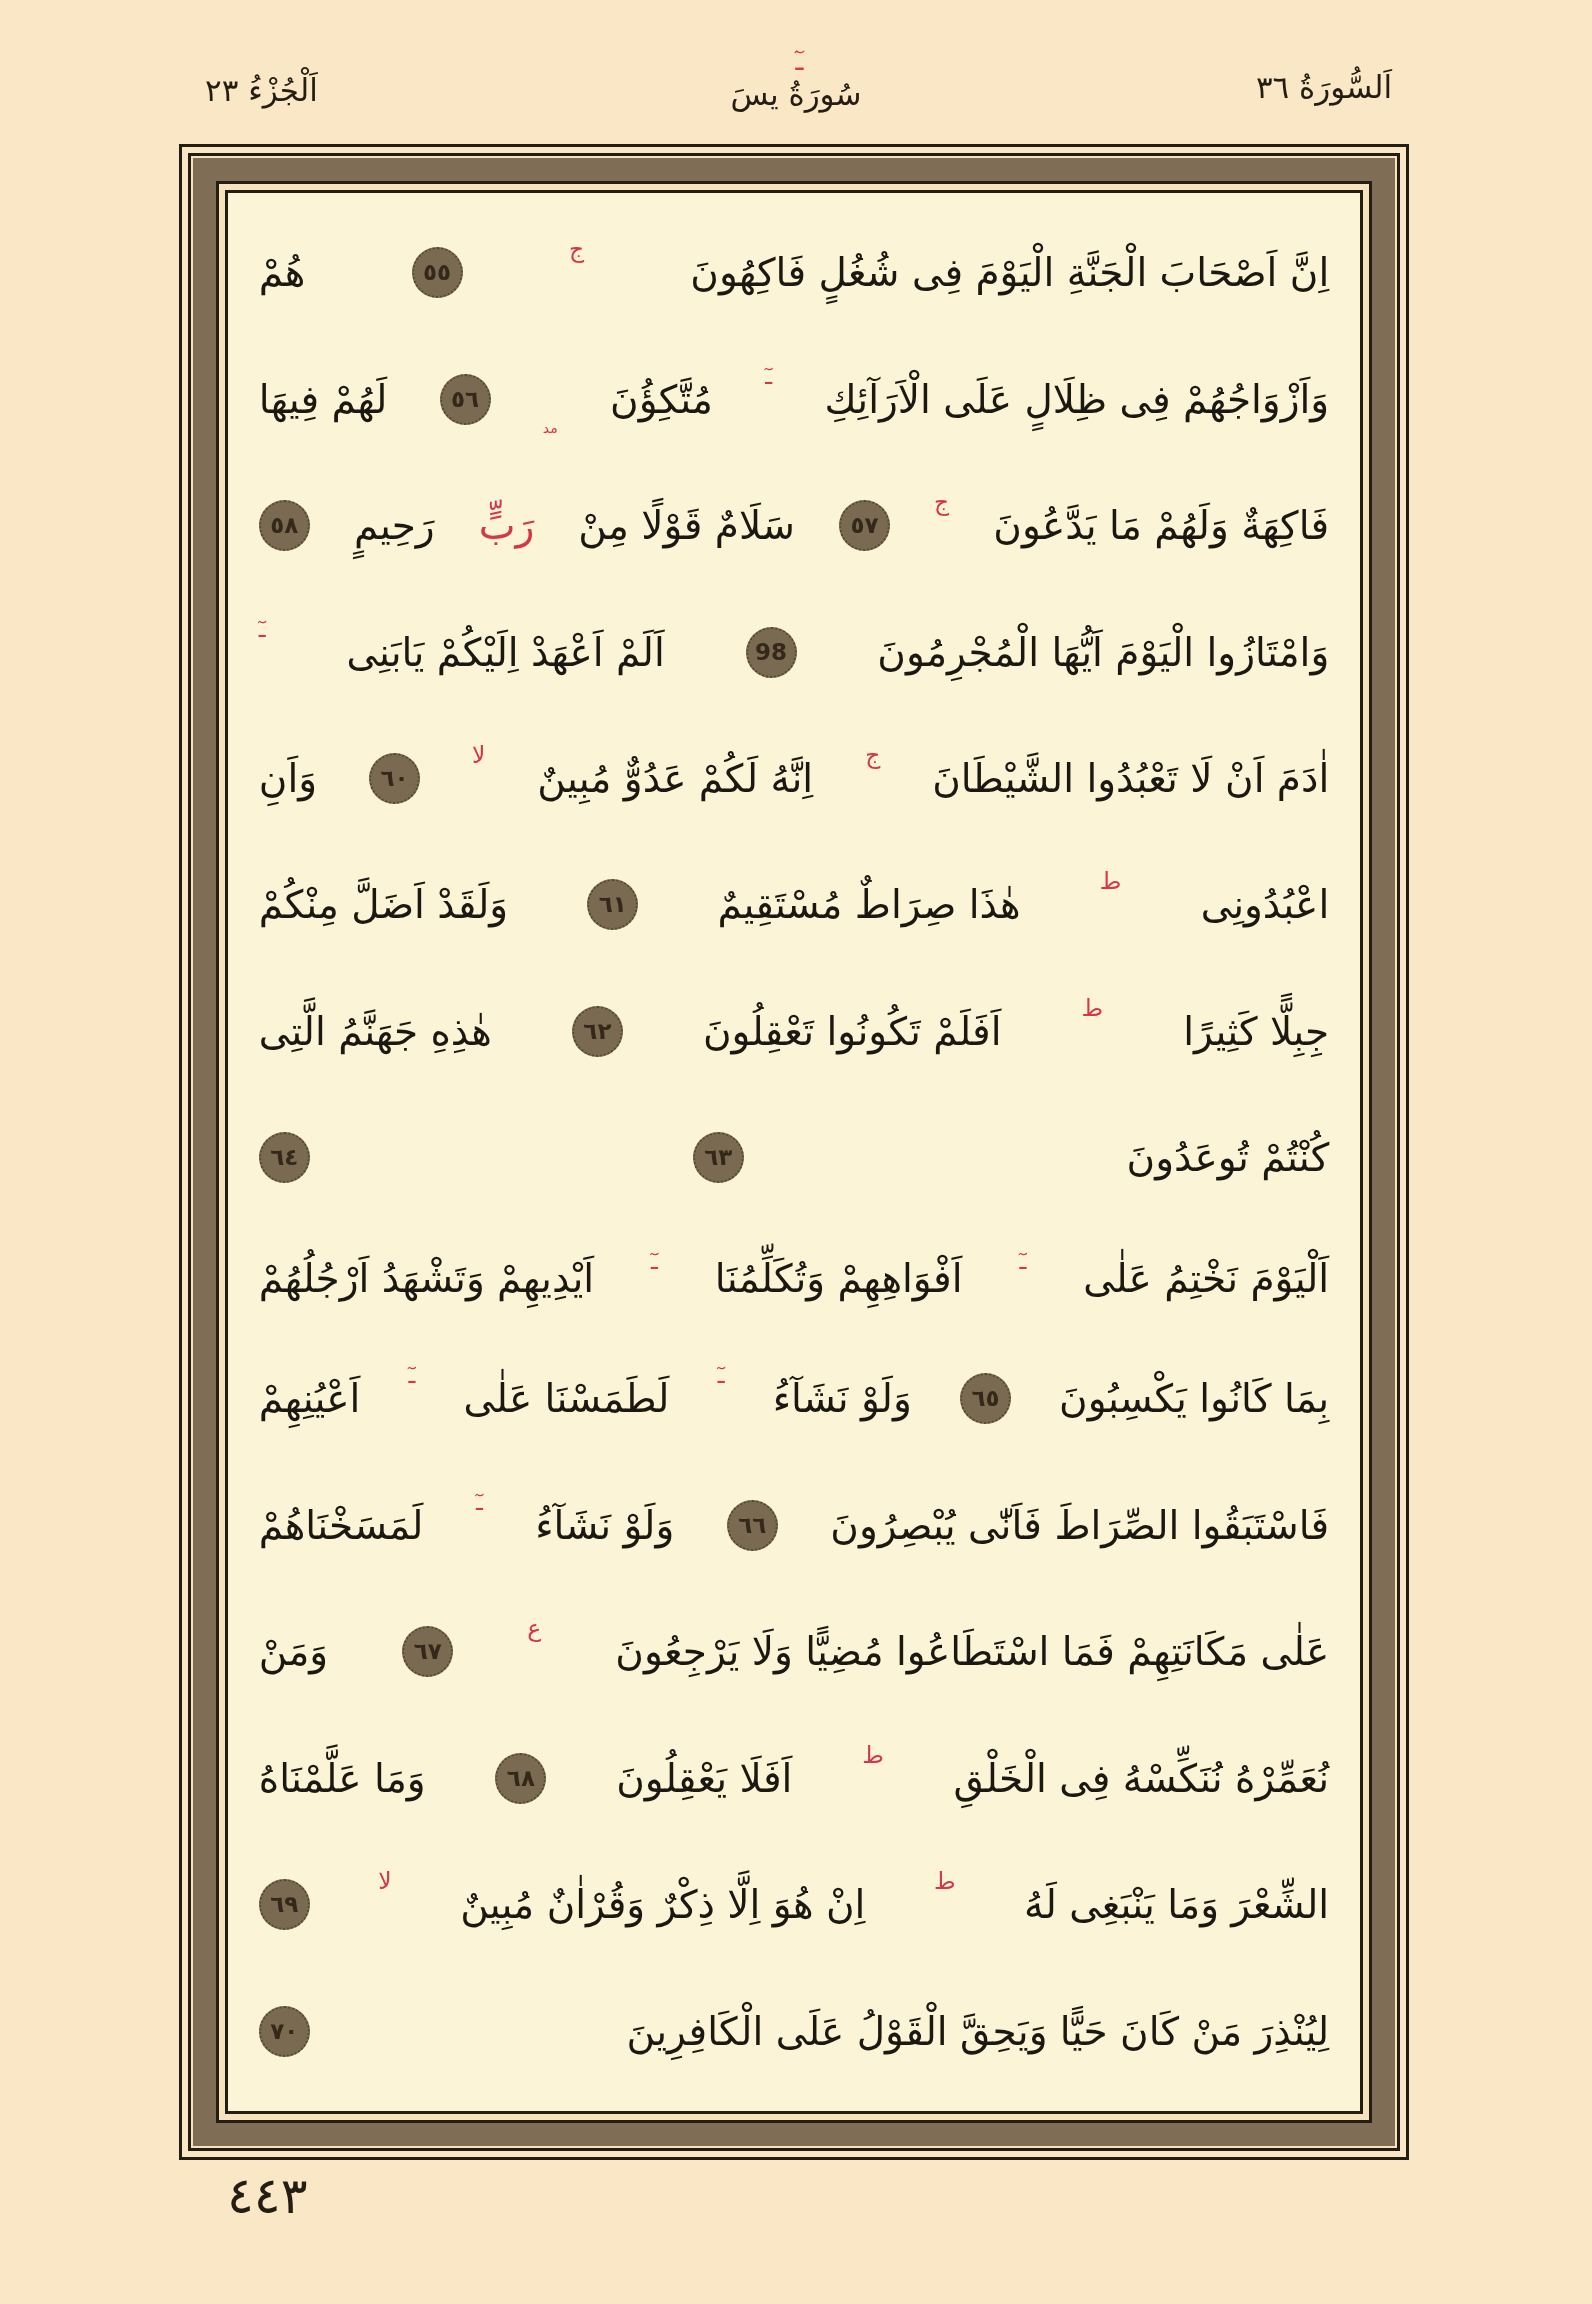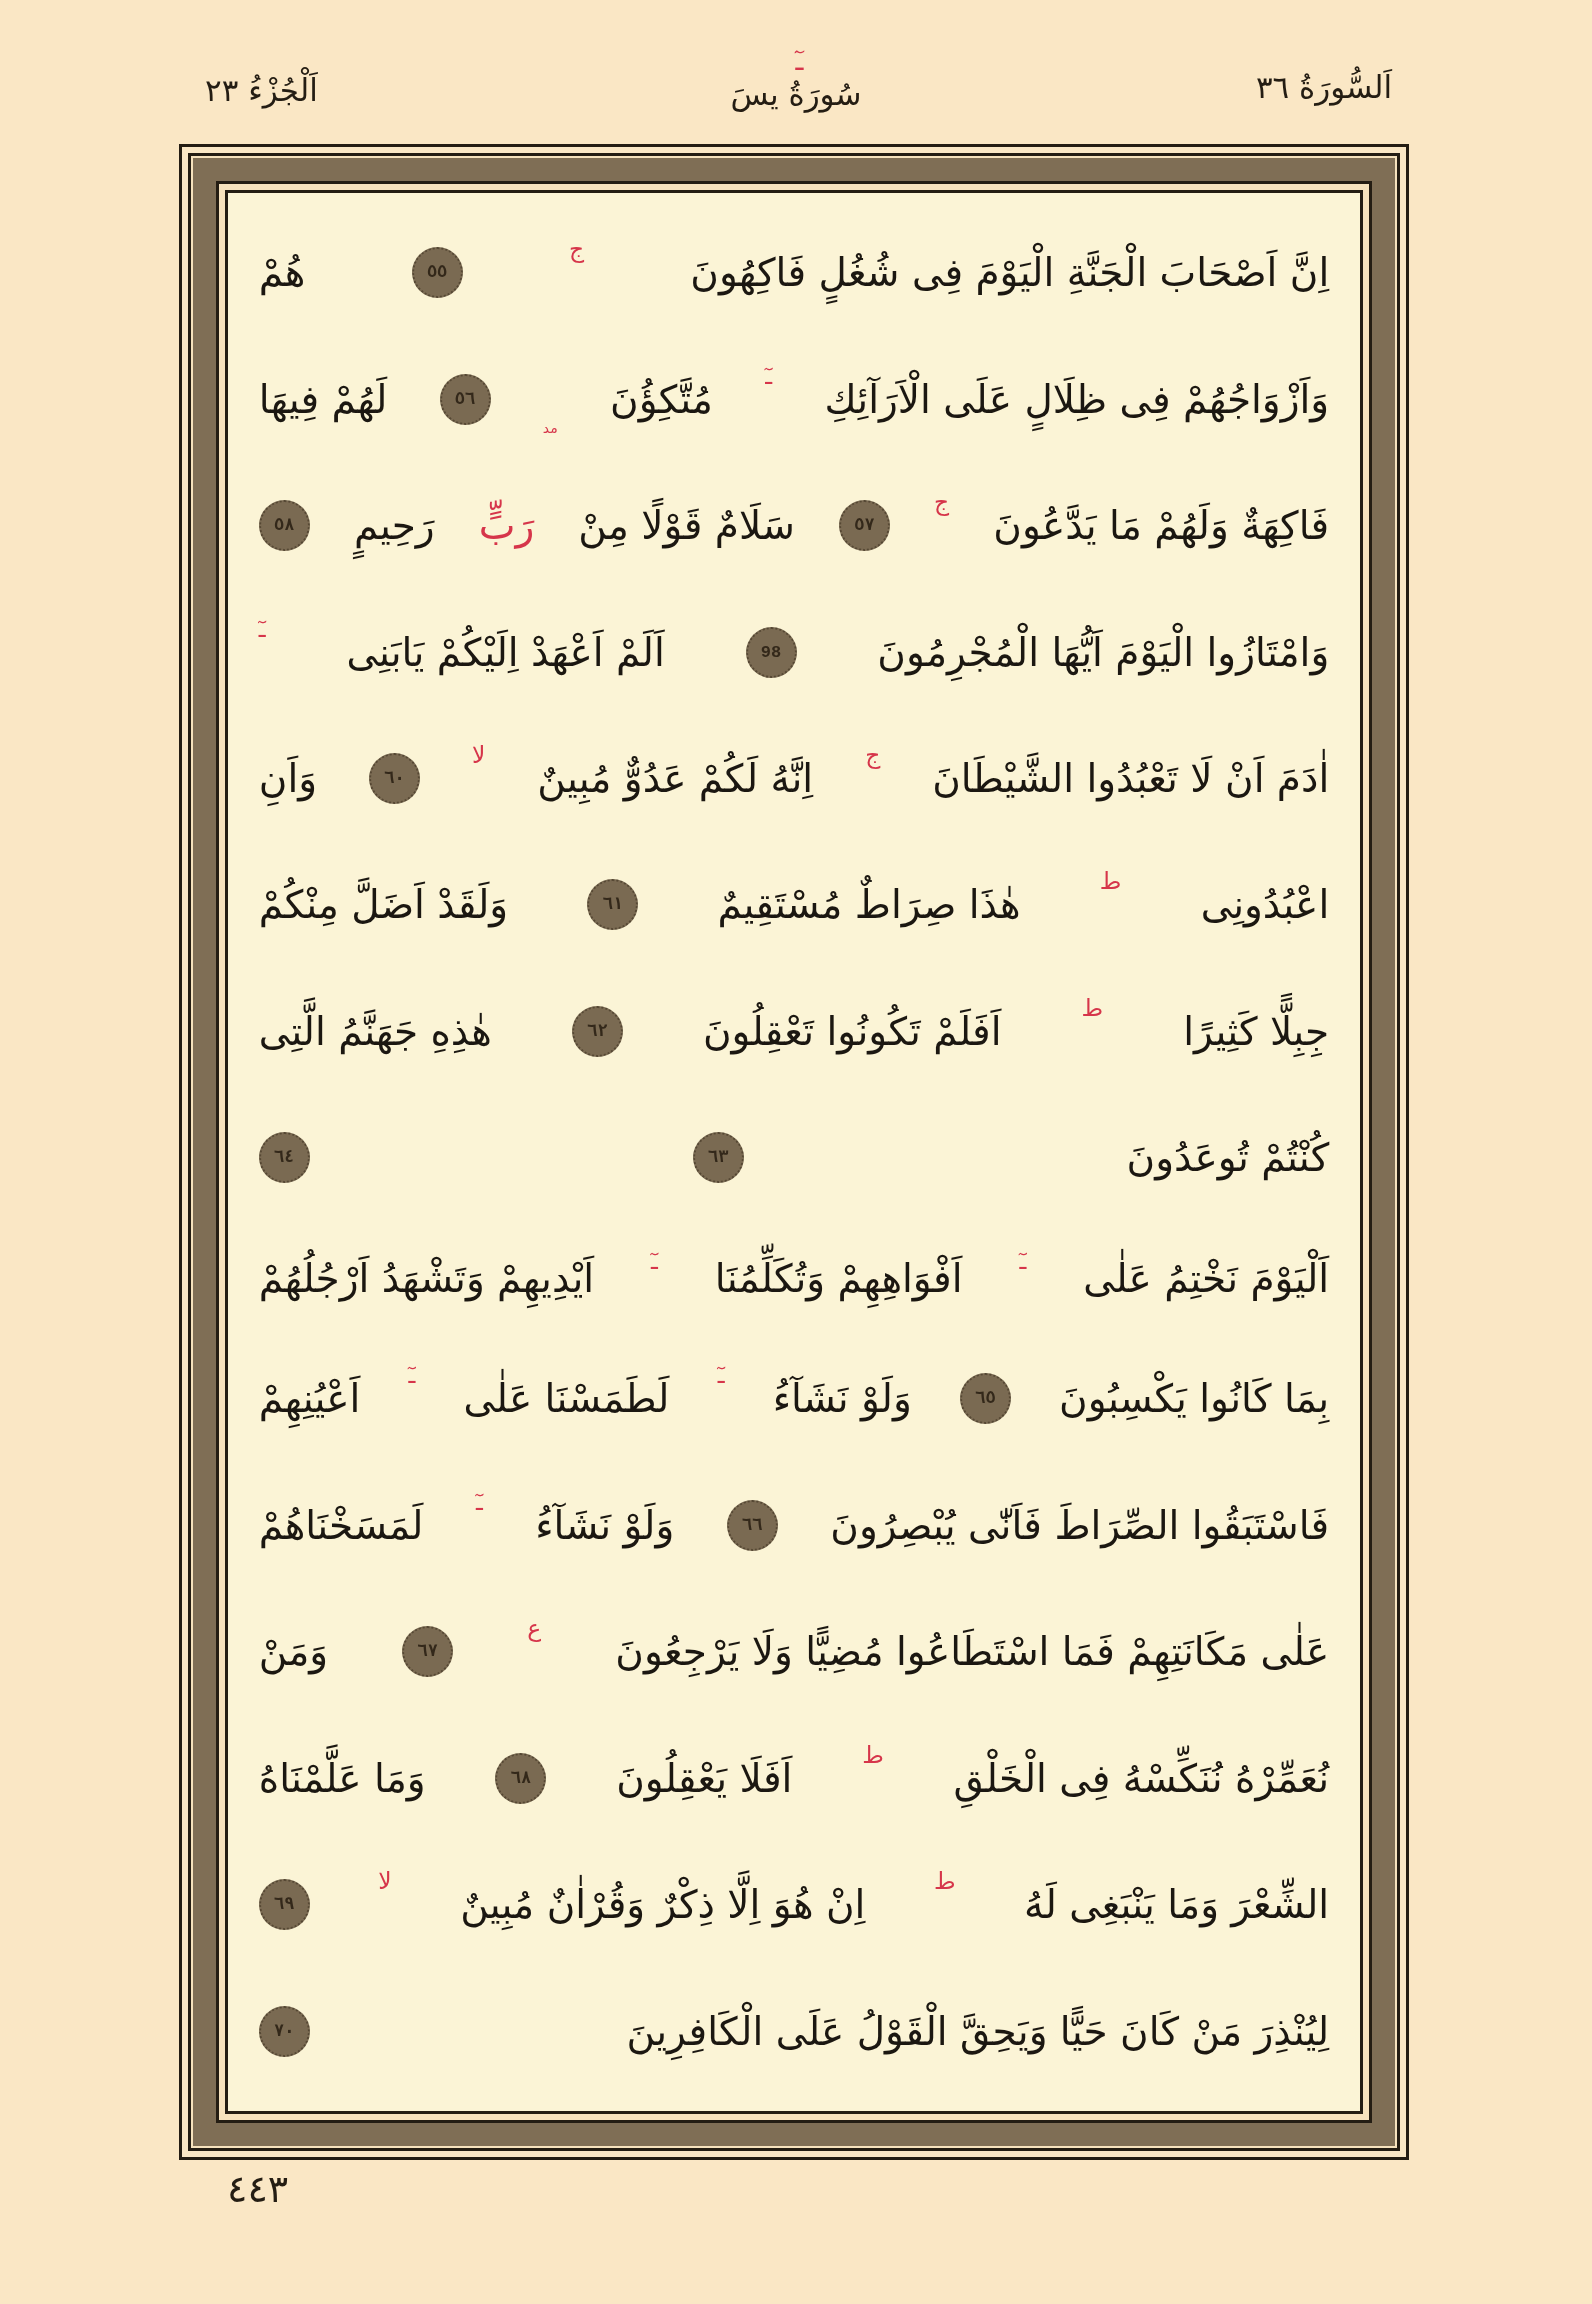--- a/index.html
+++ b/index.html
@@ -63,26 +63,26 @@
     margin-top:-9px;flex:0 0 auto;
   }
   .seg-mark_under{
     color:var(--red);font-size:14px;align-self:flex-end;
     margin-bottom:-10.8px;flex:0 0 auto;
   }
   .seg-badge{
     flex:0 0 auto;width:51px;height:51px;border-radius:50%;
     background:var(--badge-bg);border:2.7px dotted var(--badge-rim);
     display:flex;align-items:center;justify-content:center;
-    color:var(--badge-ink);font-size:17px;font-weight:bold;font-family:Liberation Mono, monospace;
+    color:var(--badge-ink);font-size:23px;font-weight:bold;
   }
   
   .pagenum{
     position:absolute;left:227px;top:2167px;
-    font-size:38px;color:#241d13;
+    font-size:50px;color:#241d13;
   }
 </style>
 </head>
 <body>
 
 <div class="hdr">
   <span class="juz">اَلْجُزْءُ ٢٣</span>
   <span class="surah-title">
     <span>سُورَةُ يسَ</span>
     <span class="title-madd">ـٓ</span>

